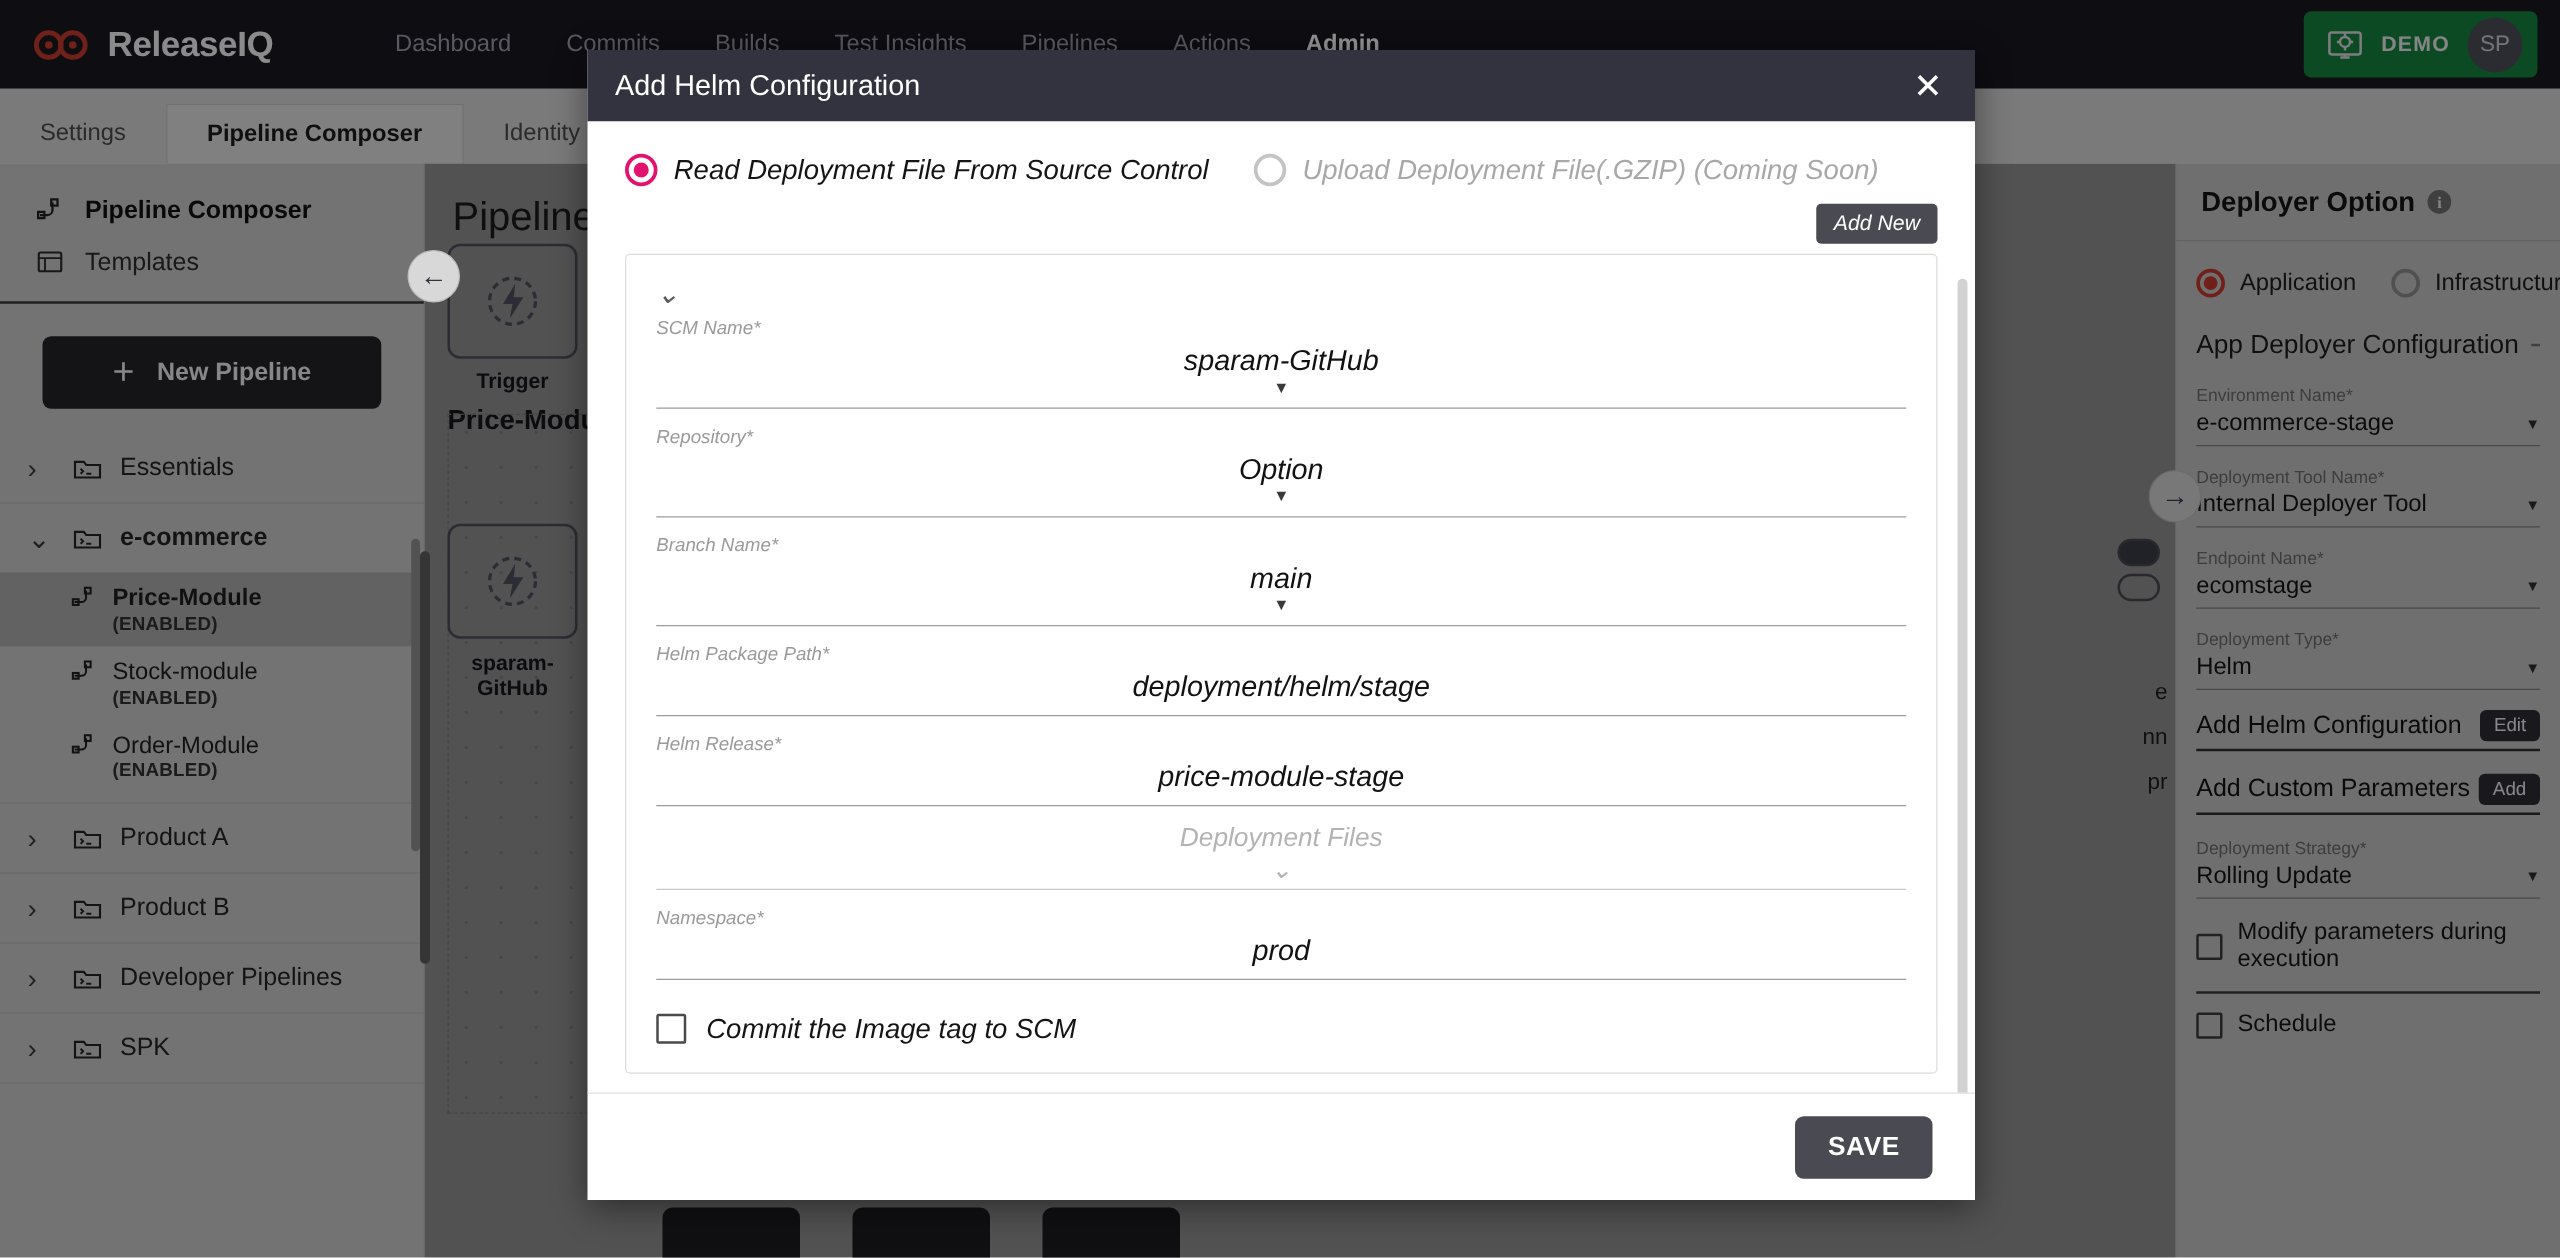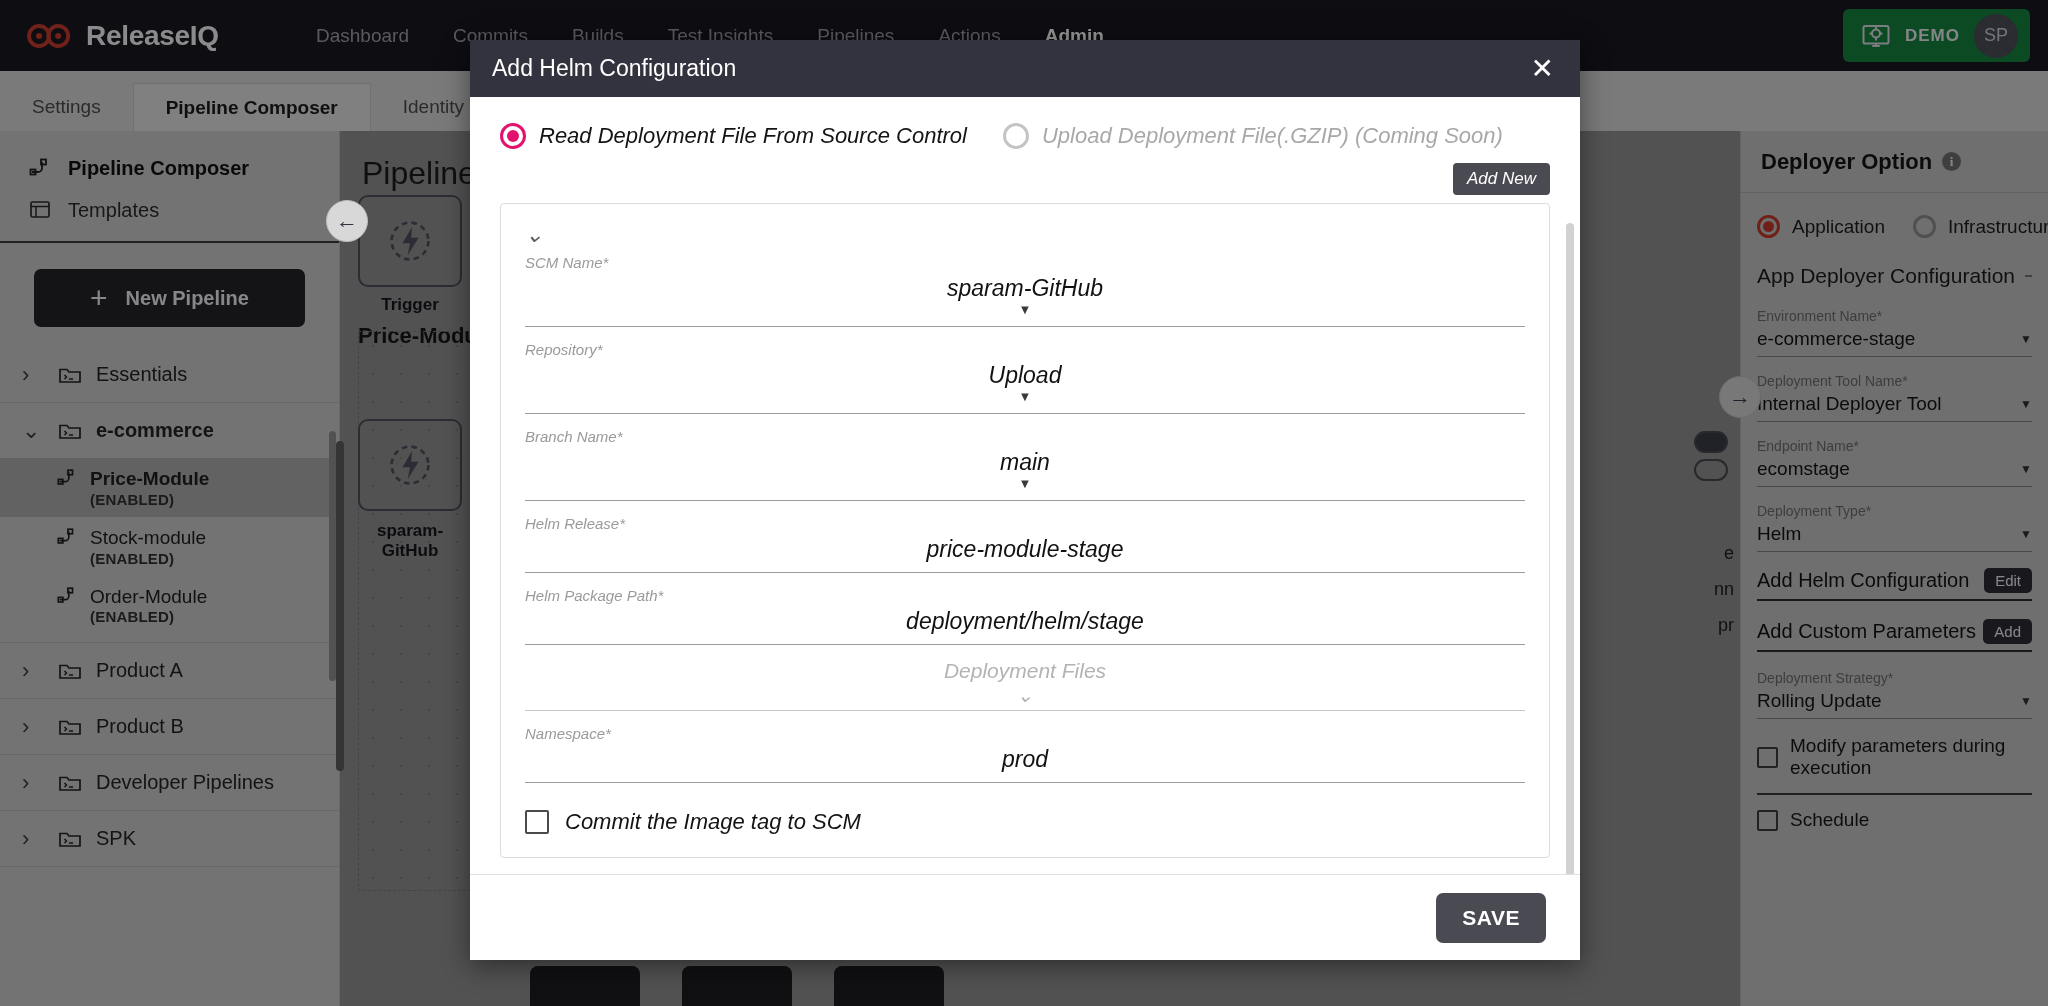--- a/index.html
+++ b/index.html
@@ -572,44 +572,44 @@
           <div class="flabel">SCM Name*</div>
           <div class="fvalue">
             <span>sparam-GitHub</span>
             <span class="fcaret">▼</span>
           </div>
         </div>
 
         <div class="field">
           <div class="flabel">Repository*</div>
           <div class="fvalue">
-            <span>Upload</span>
+            <span>Option</span>
             <span class="fcaret">▼</span>
           </div>
         </div>
 
         <div class="field">
           <div class="flabel">Branch Name*</div>
           <div class="fvalue">
             <span>main</span>
             <span class="fcaret">▼</span>
           </div>
         </div>
 
         <div class="field">
+          <div class="flabel">Helm Package Path*</div>
+          <div class="fvalue">
+            <span>deployment/helm/stage</span>
+          </div>
+        </div>
+
+        <div class="field">
           <div class="flabel">Helm Release*</div>
           <div class="fvalue">
             <span>price-module-stage</span>
-          </div>
-        </div>
-
-        <div class="field">
-          <div class="flabel">Helm Package Path*</div>
-          <div class="fvalue">
-            <span>deployment/helm/stage</span>
           </div>
         </div>
 
         <div class="field">
           <div class="fvalue placeholderish">
             <span class="flabel big" style="margin:0">Deployment Files</span>
             <span class="fchev">⌄</span>
           </div>
         </div>
 

